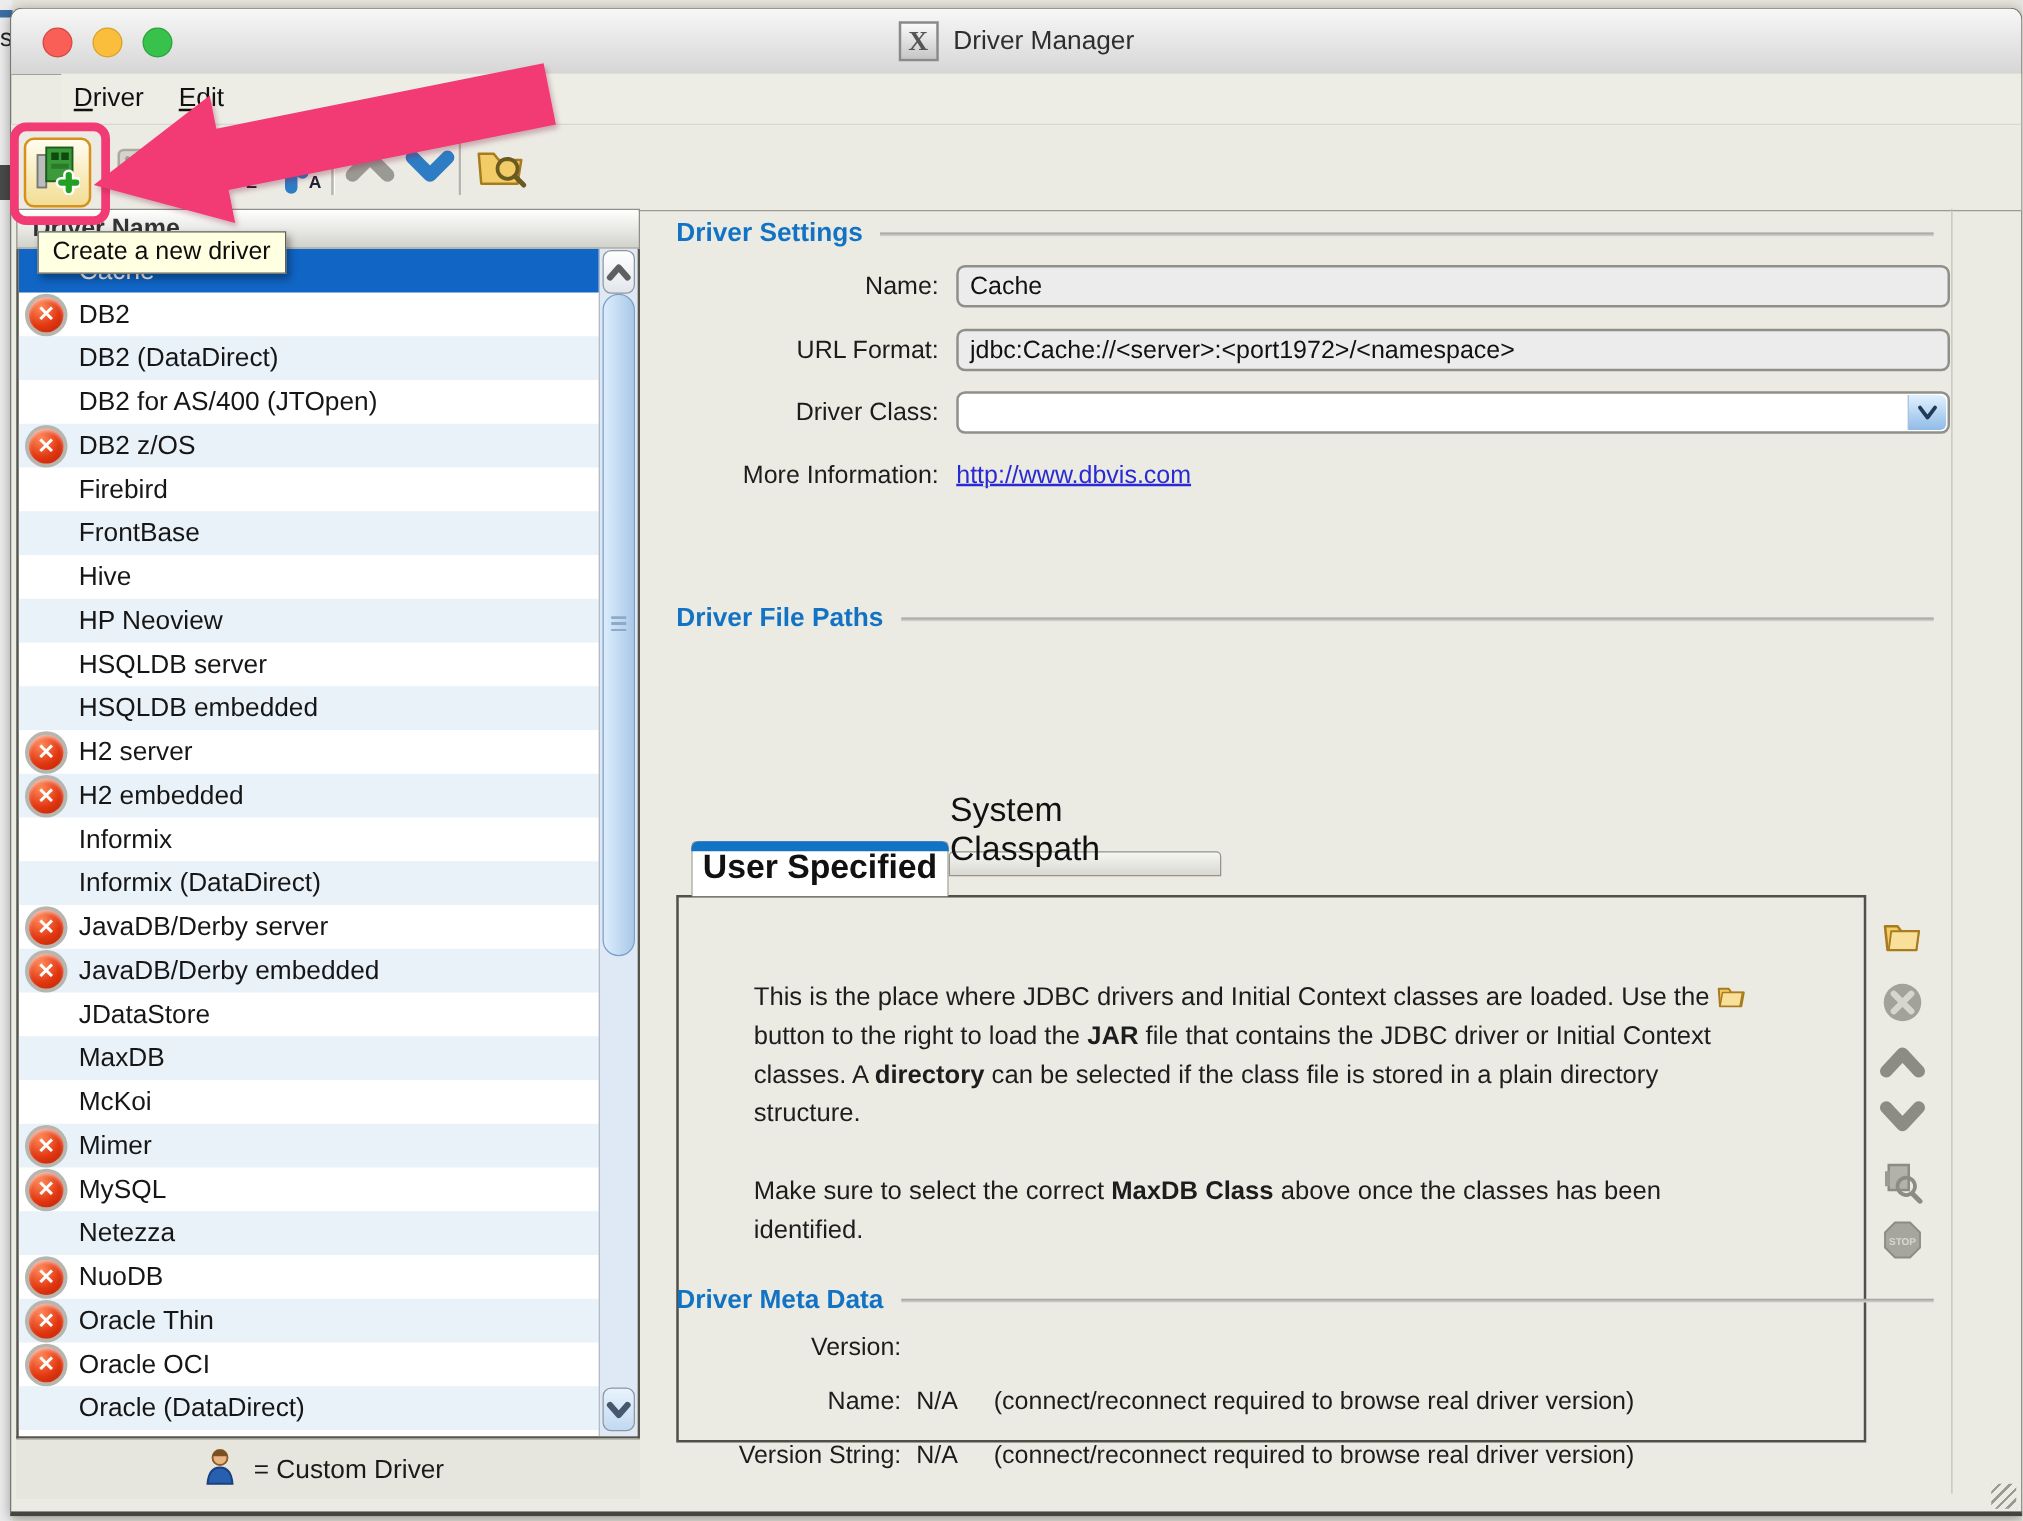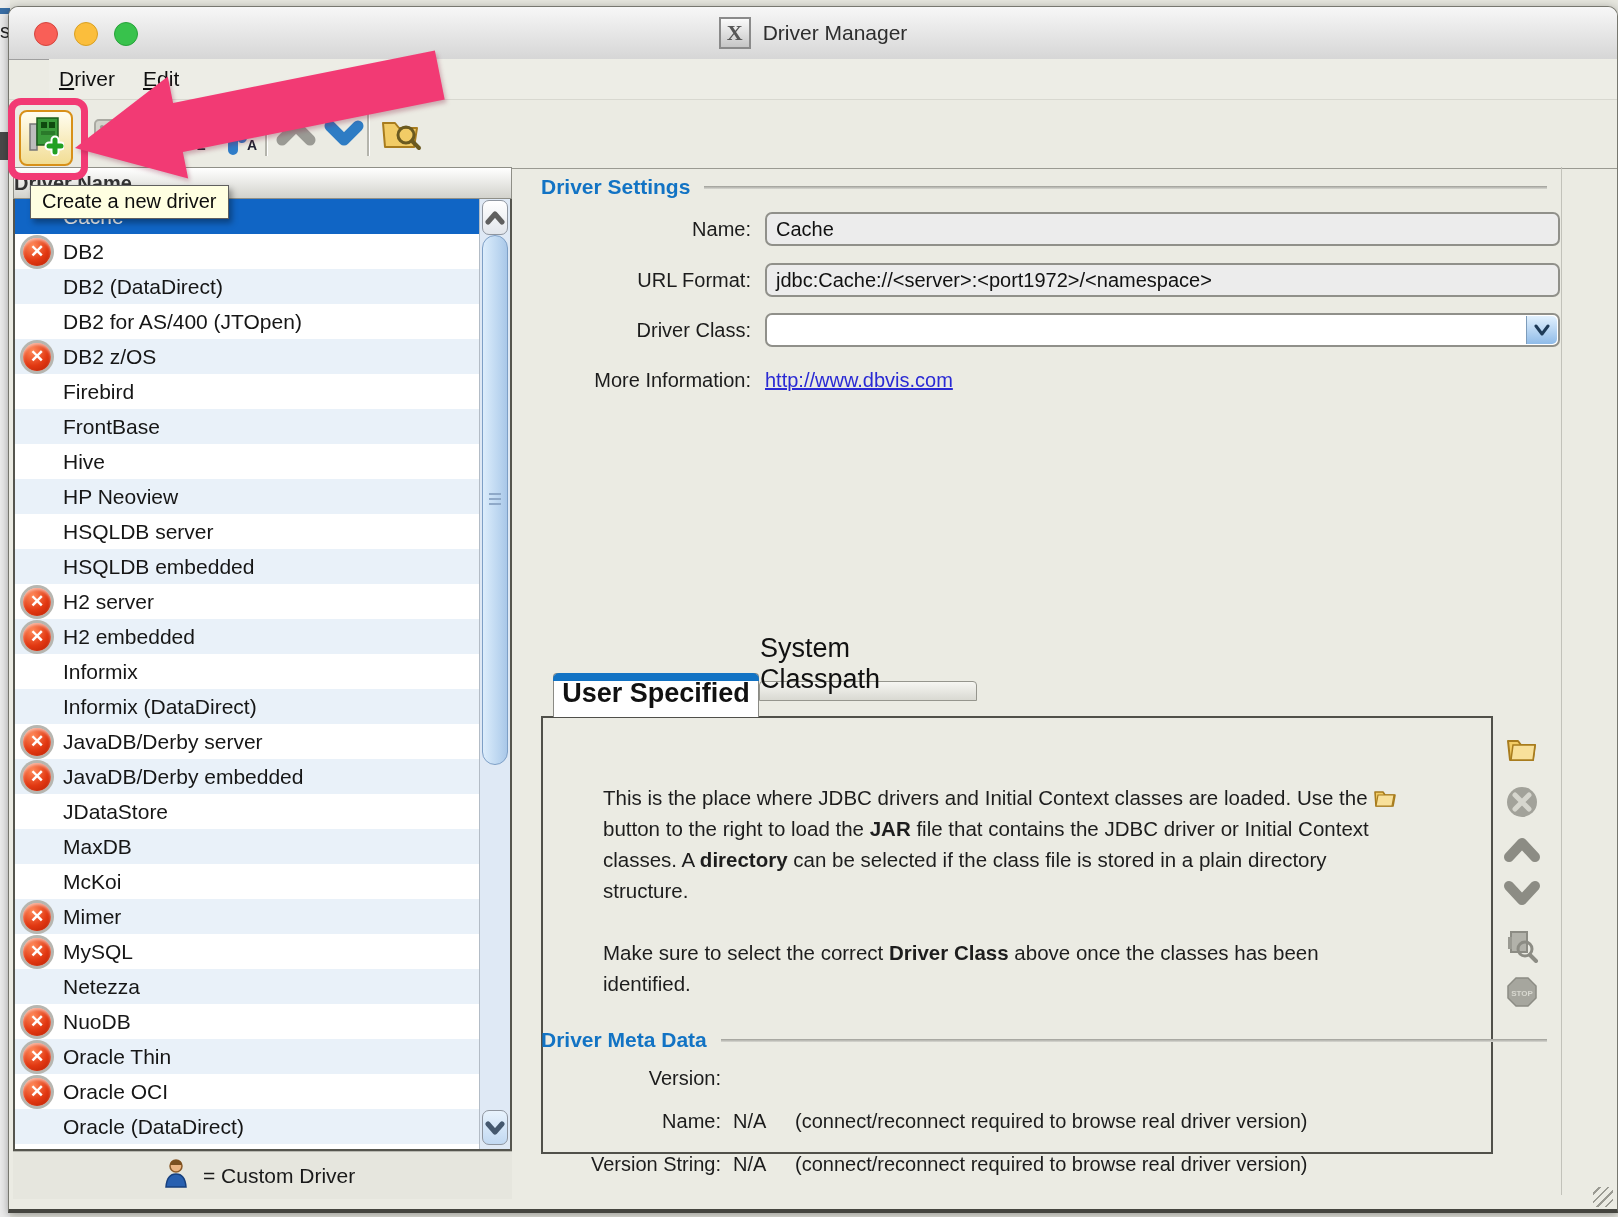--- a/index.html
+++ b/index.html
@@ -49,21 +49,21 @@
   .tbtn.sort-desc{left:160px;top:12px;width:44px;height:46px;}
   .tbtn.sort-asc{left:210px;top:12px;width:44px;height:46px;}
   .tbtn.move-up{left:266px;top:18px;width:42px;height:34px;}
   .tbtn.move-down{left:314px;top:18px;width:42px;height:34px;}
   .tbtn.find-folder{left:370px;top:10px;width:46px;height:50px;}
 
   
   .list-header{
     position:absolute;left:4px;top:160px;width:499px;height:32px;box-sizing:border-box;
     background:linear-gradient(#ffffff,#d2d2cc);border:1px solid #8f8f87;
-    font-size:20px;font-weight:600;color:#333;display:flex;align-items:center;
+    font-size:20px;font-weight:600;color:#333;display:flex;align-items:center;padding-left:12px;
   }
   .list-box{
     position:absolute;left:4px;top:192px;width:499px;height:952px;box-sizing:border-box;
     background:#fff;border:2px solid #55554e;border-top:none;overflow:hidden;
   }
   .rows{position:absolute;left:0;top:0;right:30px;}
   .drow{height:35px;display:flex;align-items:center;padding-left:8px;gap:12px;font-size:21px;color:#161616;}
   .drow.alt{background:#E9F1F9;}
   .drow.selected{background:#1065C5;color:#fff;}
   .err-icon{
@@ -393,41 +393,45 @@
             </svg>
         </span>
       </span>
     </div>
     <div class="frow" style="left:10px;top:198px;height:30px">
       <span class="flabel">More Information:</span>
       <a class="info-link" href="#">http://www.dbvis.com</a>
     </div>
 
 
+    <div class="sect" style="top:316px">
+      <span class="stitle">Driver File Paths</span>
+      <span class="rule"></span>
+    </div>
 
     <div class="tabs">
       <div class="tab active">
         <div class="tab-stripe"></div>
         <span>User Specified</span>
       </div>
       <div class="tab inactive">
         <span>System Classpath</span>
       </div>
     </div>
 
     <div class="textarea">
       <div class="copy">
         <p>
           <span>This is the place where JDBC drivers and Initial Context classes are loaded. Use the </span><span class="inline-folder"><svg width="24" height="22" viewBox="0 0 24 22">
                 <path d="M3 19 L2 5 h8 l2 3 h10 l-2 11 z" fill="#f2cc66" stroke="#a87c1e" stroke-width="1.6" stroke-linejoin="round"></path>
                 <path d="M5 8 L21 8 L19 19 L3 19 z" fill="#f8e09a" stroke="#a87c1e" stroke-width="1.2"></path>
               </svg></span><span> button to the right to load the </span><b>JAR</b><span> file that contains the JDBC driver or Initial Context classes. A </span><b>directory</b><span> can be selected if the class file is stored in a plain directory structure.</span>
         </p>
         <p>
-          <span>Make sure to select the correct </span><b>Driver Class</b><span> above once the classes has been identified.</span>
+          <span>Make sure to select the correct </span><b>MaxDB Class</b><span> above once the classes has been identified.</span>
         </p>
       </div>
     </div>
 
     <div class="sidecol">
       <div class="side-btn" style="top:0">
         <span>
           <svg width="34" height="30" viewBox="0 0 34 30">
             <path d="M5 27 L3 8 h10 l3 4 h14 l-2 15 z" fill="#f2cc66" stroke="#a87c1e" stroke-width="2" stroke-linejoin="round"></path>
             <path d="M8 12 L30 12 L28 27 L6 27 z" fill="#f8e09a" stroke="#a87c1e" stroke-width="1.5"></path>

